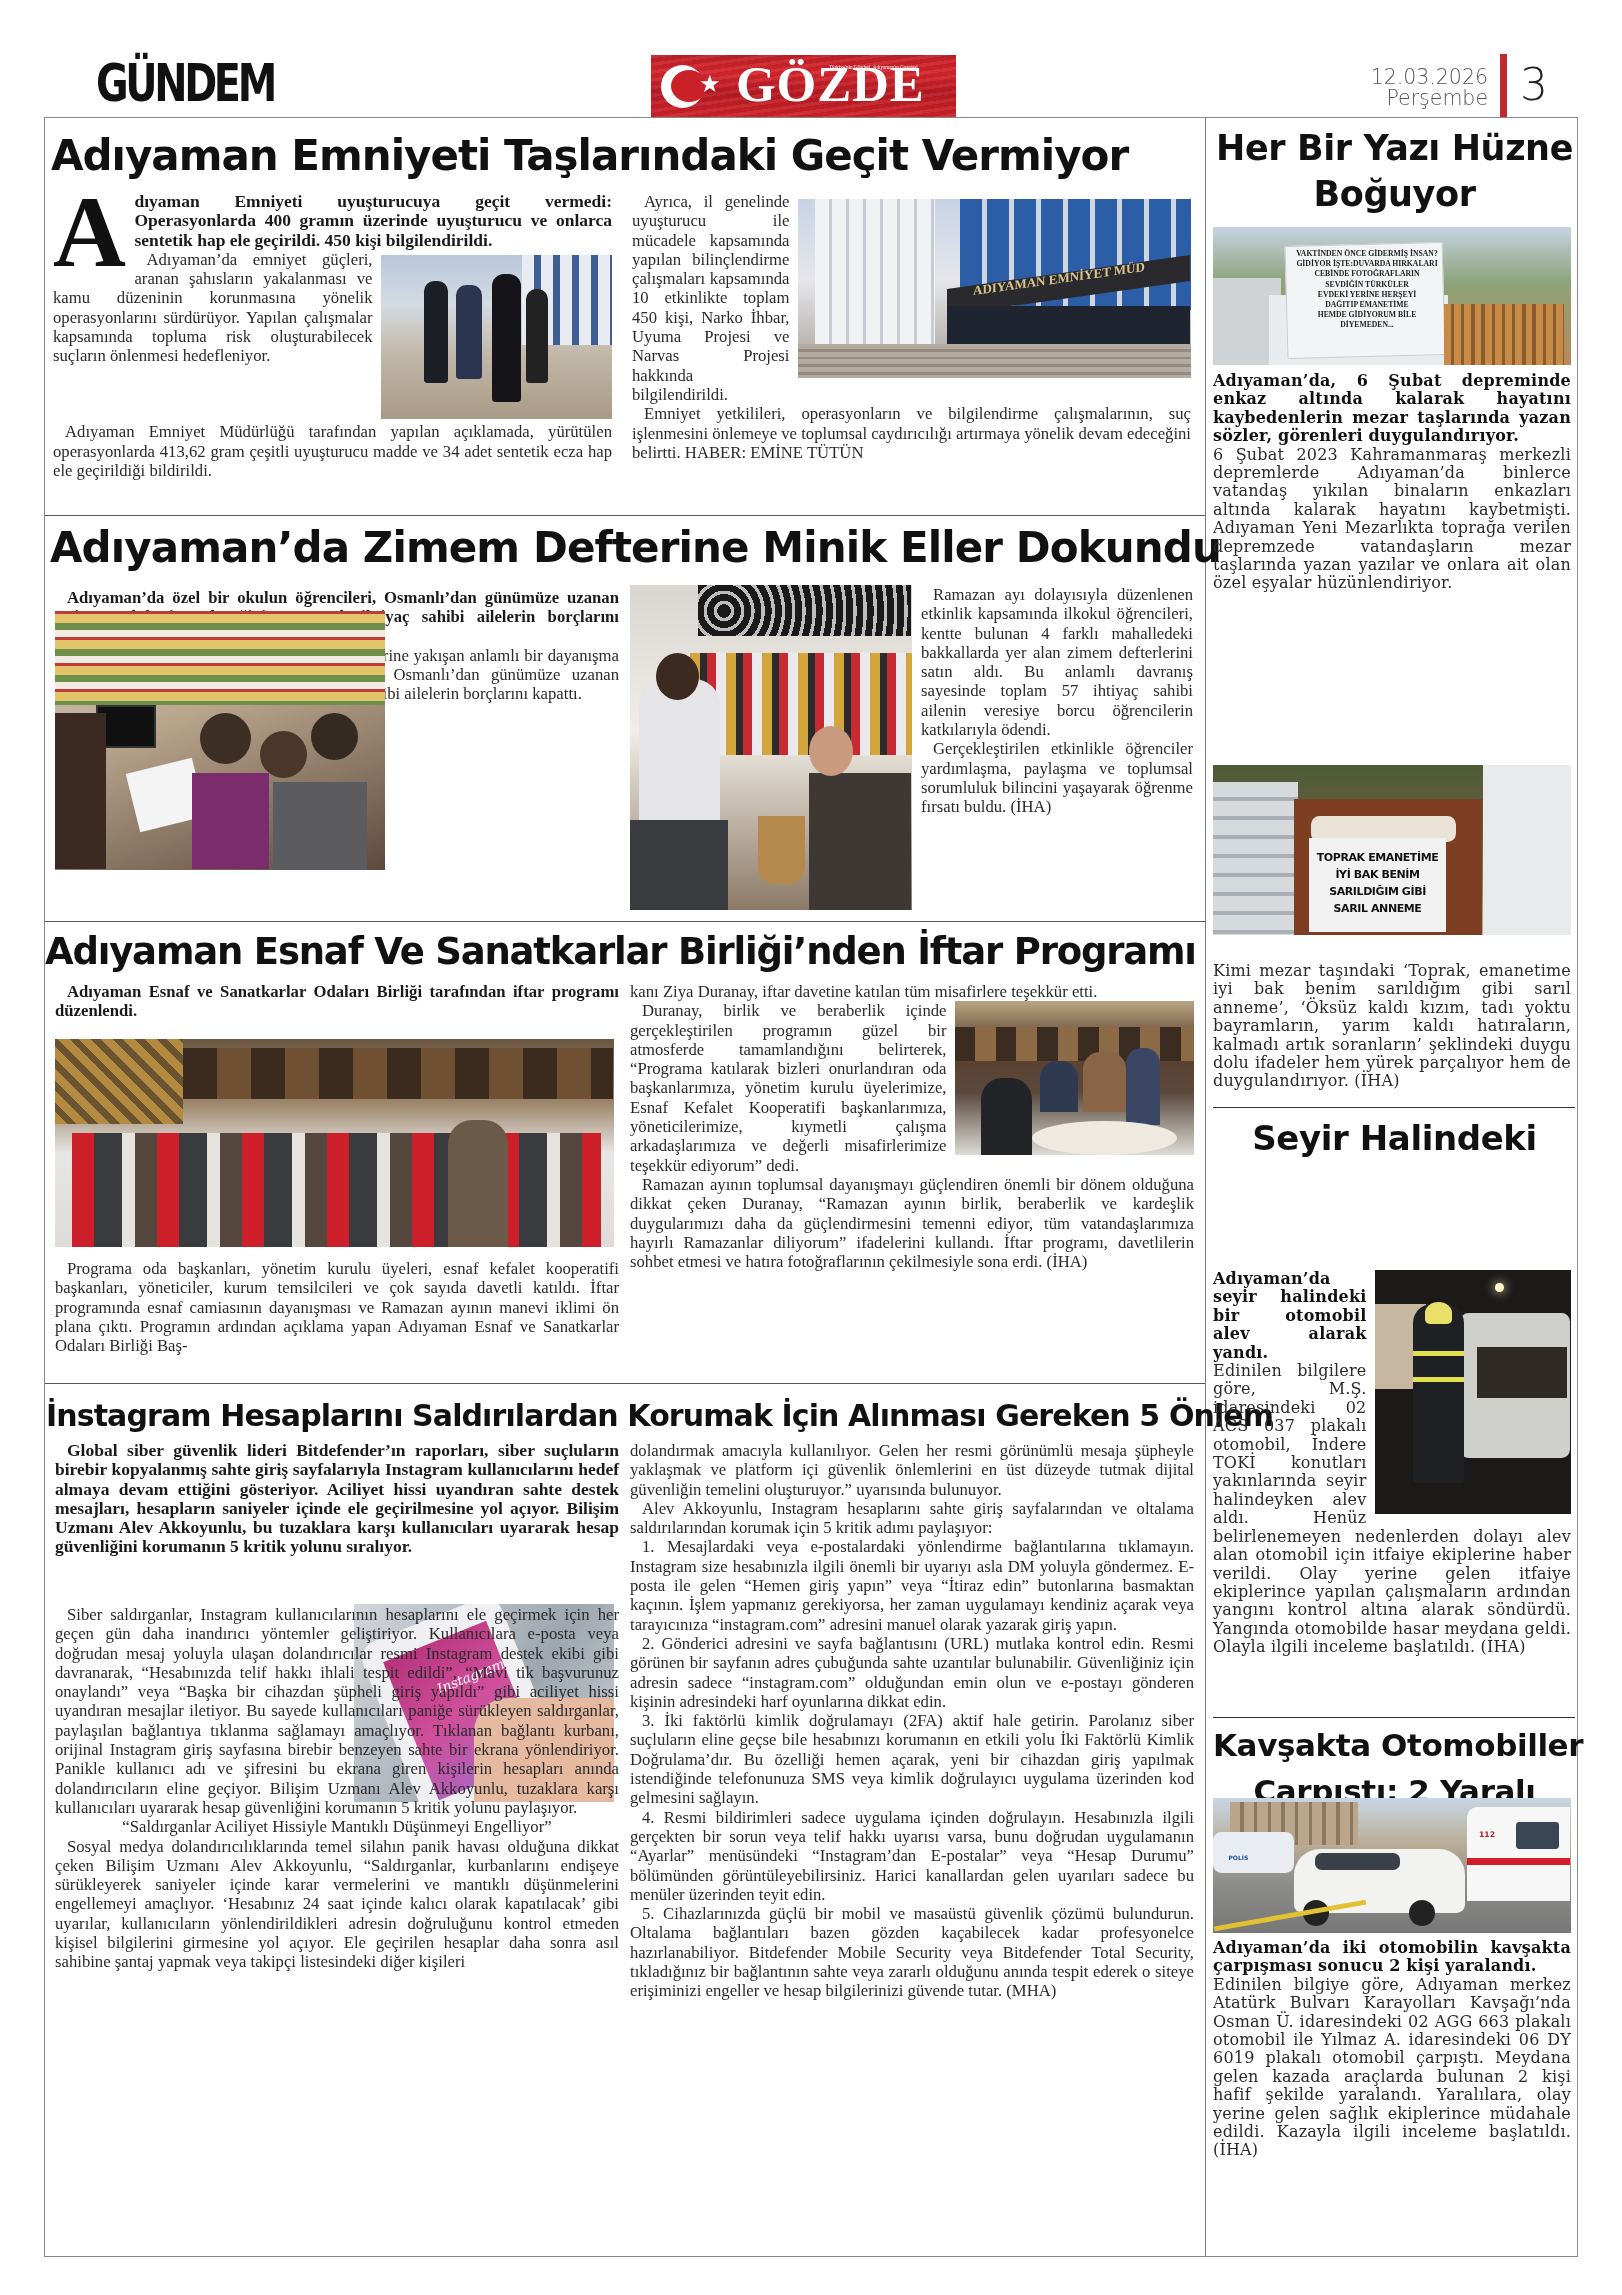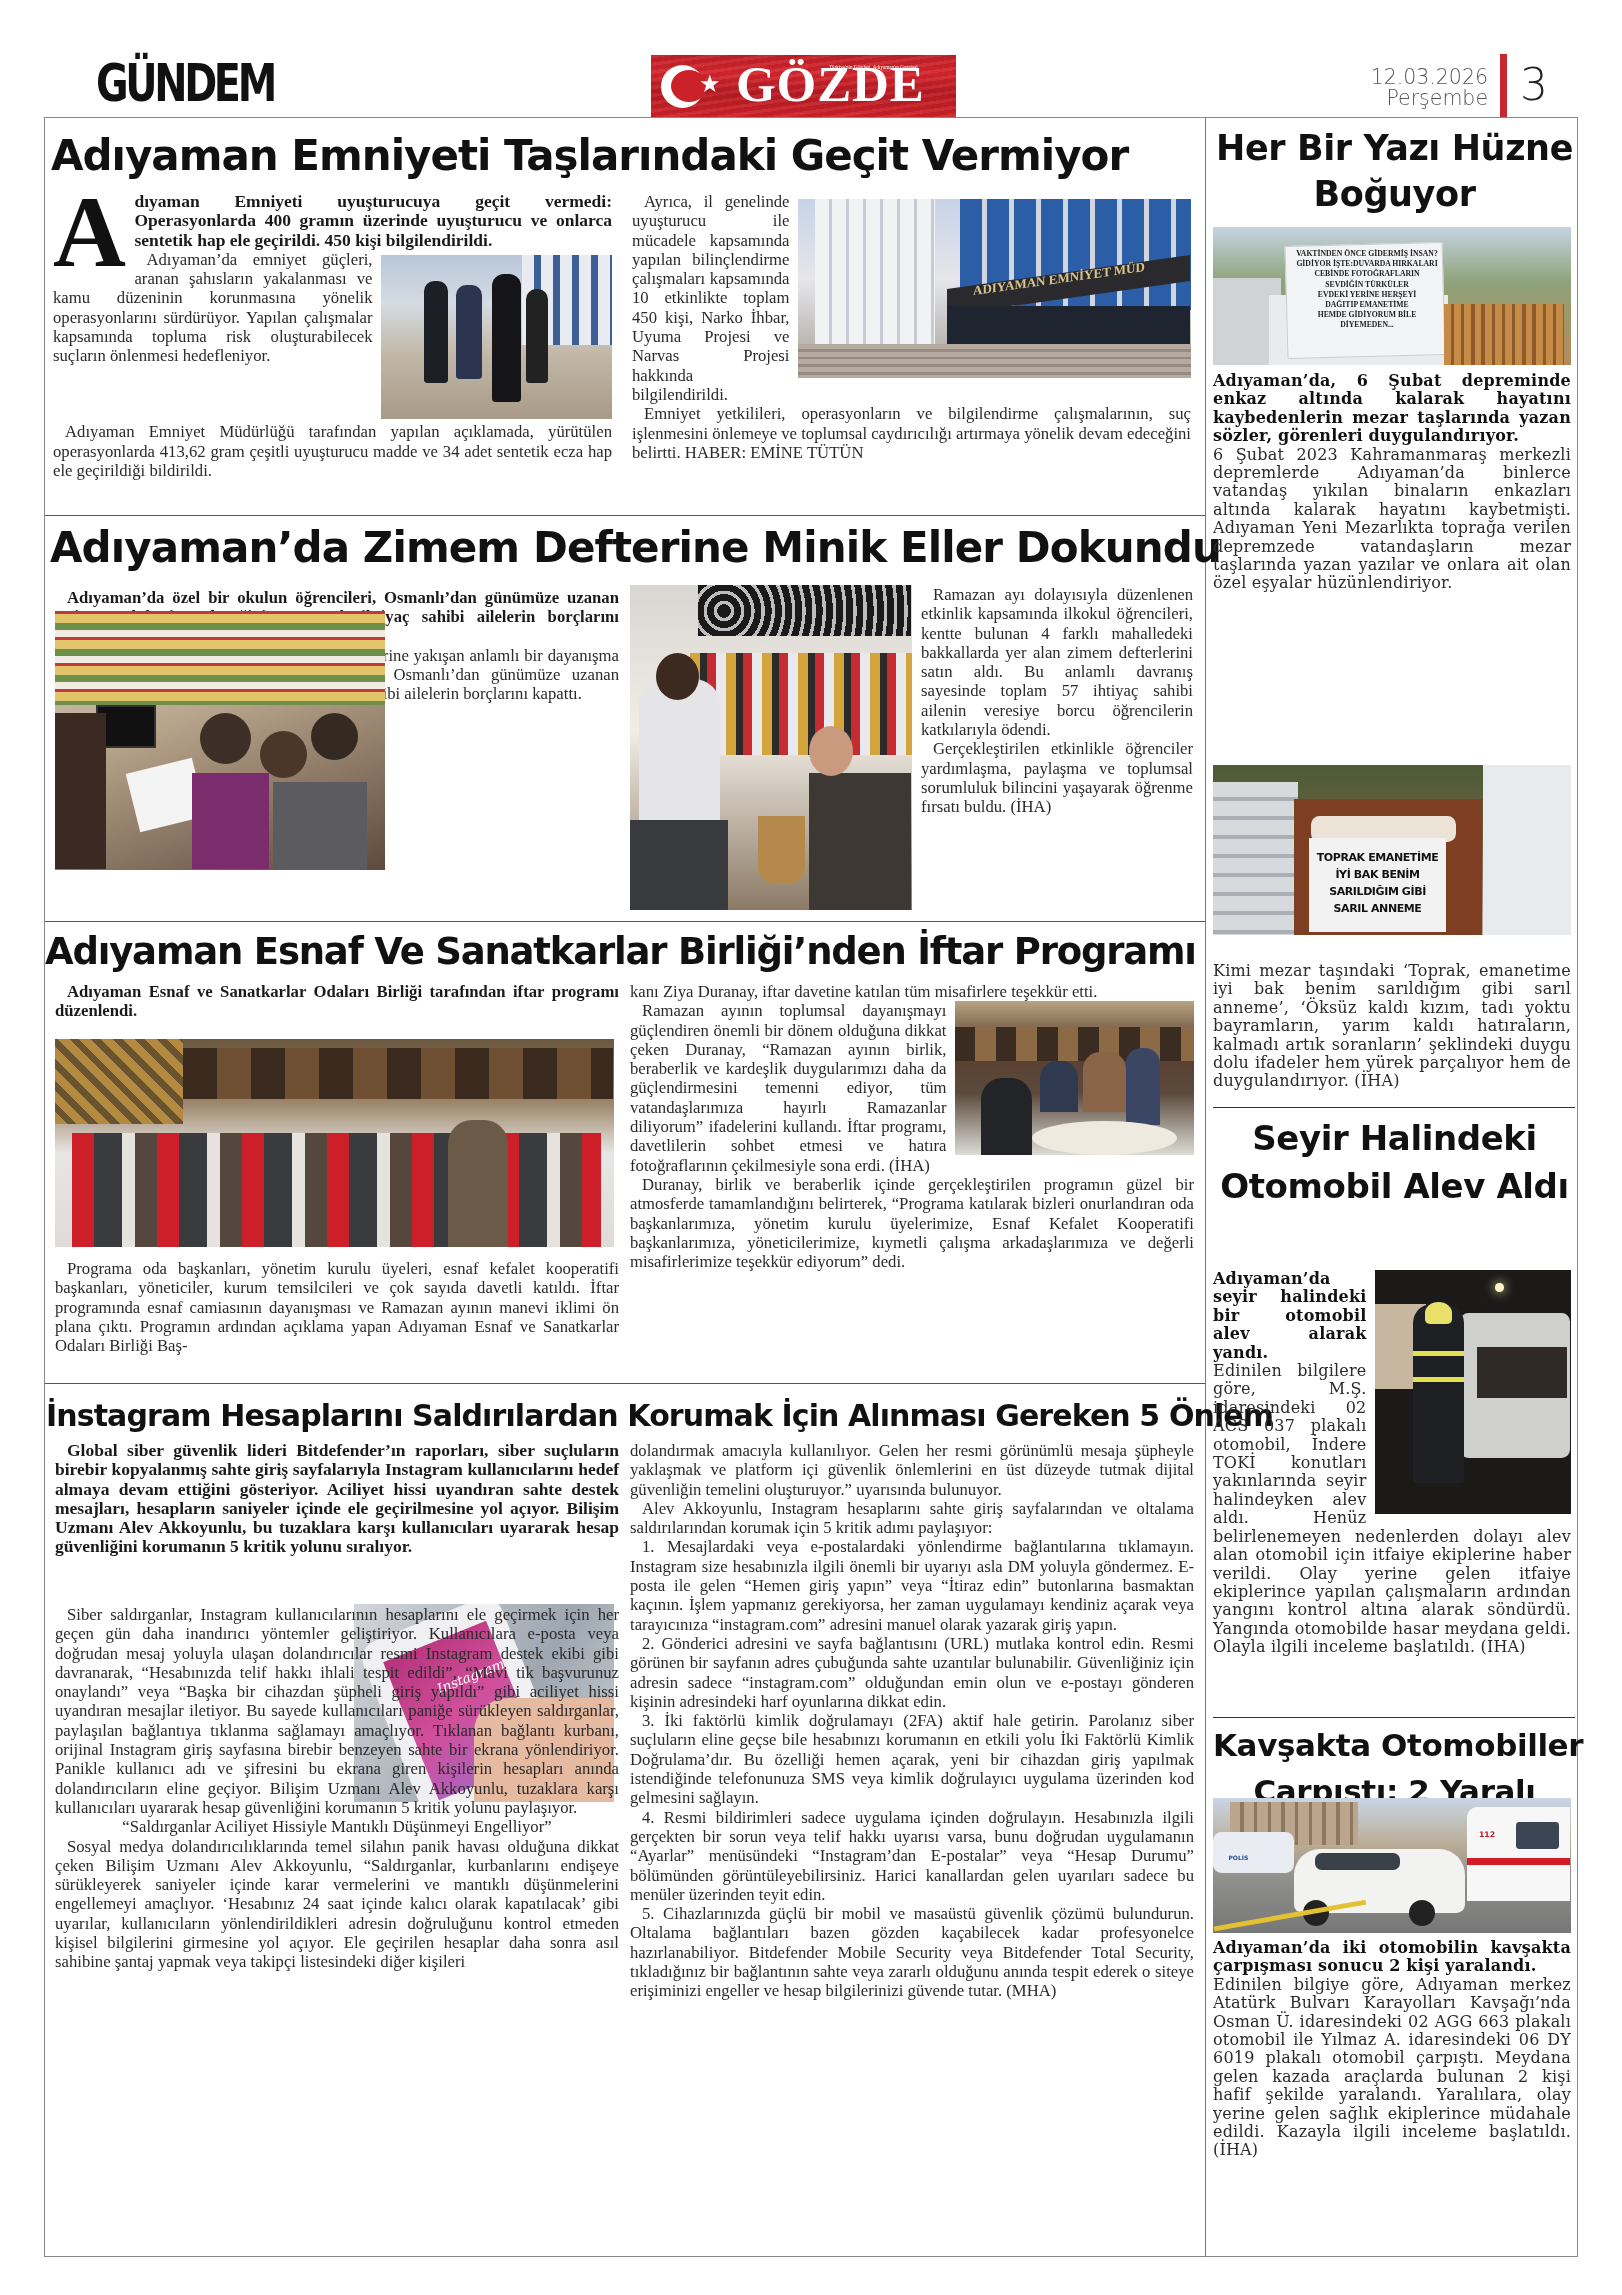--- a/index.html
+++ b/index.html
@@ -153,22 +153,22 @@
   <p style="text-indent:0;">kanı Ziya Duranay, iftar davetine katılan tüm misafirlere teşekkür etti.</p>
   <div class="photo float-ph" style="position:relative; width:239px; height:154px; margin:0 0 3.4px 8.5px;">
     <div class="ph" style="inset:0; background:linear-gradient(180deg,#b8a583 0%,#5a3d2c 30%,#5b4a3d 60%,#dcdcd6 100%);"></div>
     <div class="ph" style="left:0; top:26px; width:239px; height:34px; background:repeating-linear-gradient(90deg,#3b2c22 0 20.5px,#8b6a45 20.5px 41px);"></div>
     <div class="ph" style="left:26px; top:77px; width:51px; height:77px; background:#222427; border-radius:21.3px 21.3px 0 0;"></div>
     <div class="ph" style="left:85px; top:60px; width:38px; height:51px; background:#2f3a50; border-radius:17px 17px 0 0;"></div>
     <div class="ph" style="left:128px; top:51px; width:43px; height:60px; background:#8a6446; border-radius:17px 17px 0 0;"></div>
     <div class="ph" style="left:171px; top:47px; width:34px; height:77px; background:#3b4665; border-radius:15.4px 15.4px 0 0;"></div>
     <div class="ph" style="left:77px; top:120px; width:145px; height:34px; background:#efeae0; border-radius:50%;"></div>
   </div>
+  <p>Duranay, birlik ve beraberlik içinde gerçekleştirilen programın güzel bir atmosferde tamamlandığını belirterek, “Programa katılarak bizleri onurlandıran oda başkanlarımıza, yönetim kurulu üyelerimize, Esnaf Kefalet Kooperatifi başkanlarımıza, yöneticilerimize, kıymetli çalışma arkadaşlarımıza ve değerli misafirlerimize teşekkür ediyorum” dedi.</p>
   <p>Ramazan ayının toplumsal dayanışmayı güçlendiren önemli bir dönem olduğuna dikkat çeken Duranay, “Ramazan ayının birlik, beraberlik ve kardeşlik duygularımızı daha da güçlendirmesini temenni ediyor, tüm vatandaşlarımıza hayırlı Ramazanlar diliyorum” ifadelerini kullandı. İftar programı, davetlilerin sohbet etmesi ve hatıra fotoğraflarının çekilmesiyle sona erdi. (İHA)</p>
-  <p>Duranay, birlik ve beraberlik içinde gerçekleştirilen programın güzel bir atmosferde tamamlandığını belirterek, “Programa katılarak bizleri onurlandıran oda başkanlarımıza, yönetim kurulu üyelerimize, Esnaf Kefalet Kooperatifi başkanlarımıza, yöneticilerimize, kıymetli çalışma arkadaşlarımıza ve değerli misafirlerimize teşekkür ediyorum” dedi.</p>
 </div>
 
 <div class="hr" style="left:45px; top:1383px; width:1160px; height:1.3px; background:#555;"></div>
 
 <div class="headline" style="left:46px; top:1401px; font-size:30px; letter-spacing:-0.9px;">İnstagram Hesaplarını Saldırılardan Korumak İçin Alınması Gereken 5 Önlem</div>
 
 <div class="block" style="left:55px; top:1441px; width:564px;">
   <p class="lead" style="font-size:17.5px;">Global siber güvenlik lideri Bitdefender’ın raporları, siber suçluların birebir kopyalanmış sahte giriş sayfalarıyla Instagram kullanıcılarını hedef almaya devam ettiğini gösteriyor. Aciliyet hissi uyandıran sahte destek mesajları, hesapların saniyeler içinde ele geçirilmesine yol açıyor. Bilişim Uzmanı Alev Akkoyunlu, bu tuzaklara karşı kullanıcıları uyararak hesap güvenliğini korumanın 5 kritik yolunu sıralıyor.</p>
 </div>
 <div class="photo" style="left:354px; top:1604px; width:260px; height:198px;">
@@ -236,21 +236,20 @@
   </div>
 </div>
 <div class="right-block" style="left:1213px; top:962px; width:358px;">
   <div>Kimi mezar taşındaki ‘Toprak, emanetime iyi bak benim sarıldığım gibi sarıl anneme’, ‘Öksüz kaldı kızım, tadı yoktu bayramların, yarım kaldı hatıraların, kalmadı artık soranların’ şeklindeki duygu dolu ifadeler hem yürek parçalıyor hem de duygulandırıyor. (İHA)</div>
 </div>
 
 <div class="hr" style="left:1213px; top:1107px; width:362px; height:1.3px; background:#333;"></div>
 
 <div class="headline" style="left:1213px; top:1114px; width:363px; text-align:center; font-size:34px; line-height:48px; letter-spacing:-0.4px;">
   <div>Seyir Halindeki</div>
-  <div>Otomobil Alev Aldı</div>
 </div>
 <div class="right-block" style="left:1213px; top:1270px; width:358px;">
   <div class="photo float-ph" style="position:relative; width:196px; height:244px; margin:0 0 1.7px 8.5px; background:#1b1a19;">
     <div class="ph" style="left:0; top:34px; width:51px; height:85px; background:#c8b7a0;"></div>
     <div class="ph" style="left:120px; top:13px; width:8.5px; height:8.5px; border-radius:50%; background:#fff6c9; box-shadow:0 0 10.2px #fff3b0;"></div>
     <div class="ph" style="left:85px; top:43px; width:110px; height:145px; background:#cfcfcb; border-radius:8.5px;"></div>
     <div class="ph" style="left:102px; top:77px; width:90px; height:51px; background:#2f2a25;"></div>
     <div class="ph" style="left:38px; top:34px; width:51px; height:179px; background:#1e2024; border-radius:19px 19px 3.4px 3.4px;"></div>
     <div class="ph" style="left:50px; top:32px; width:27px; height:22px; background:#e9e06a; border-radius:50% 50% 20% 20%;"></div>
     <div class="ph" style="left:38px; top:81px; width:51px; height:5.1px; background:#e3e04f;"></div>

